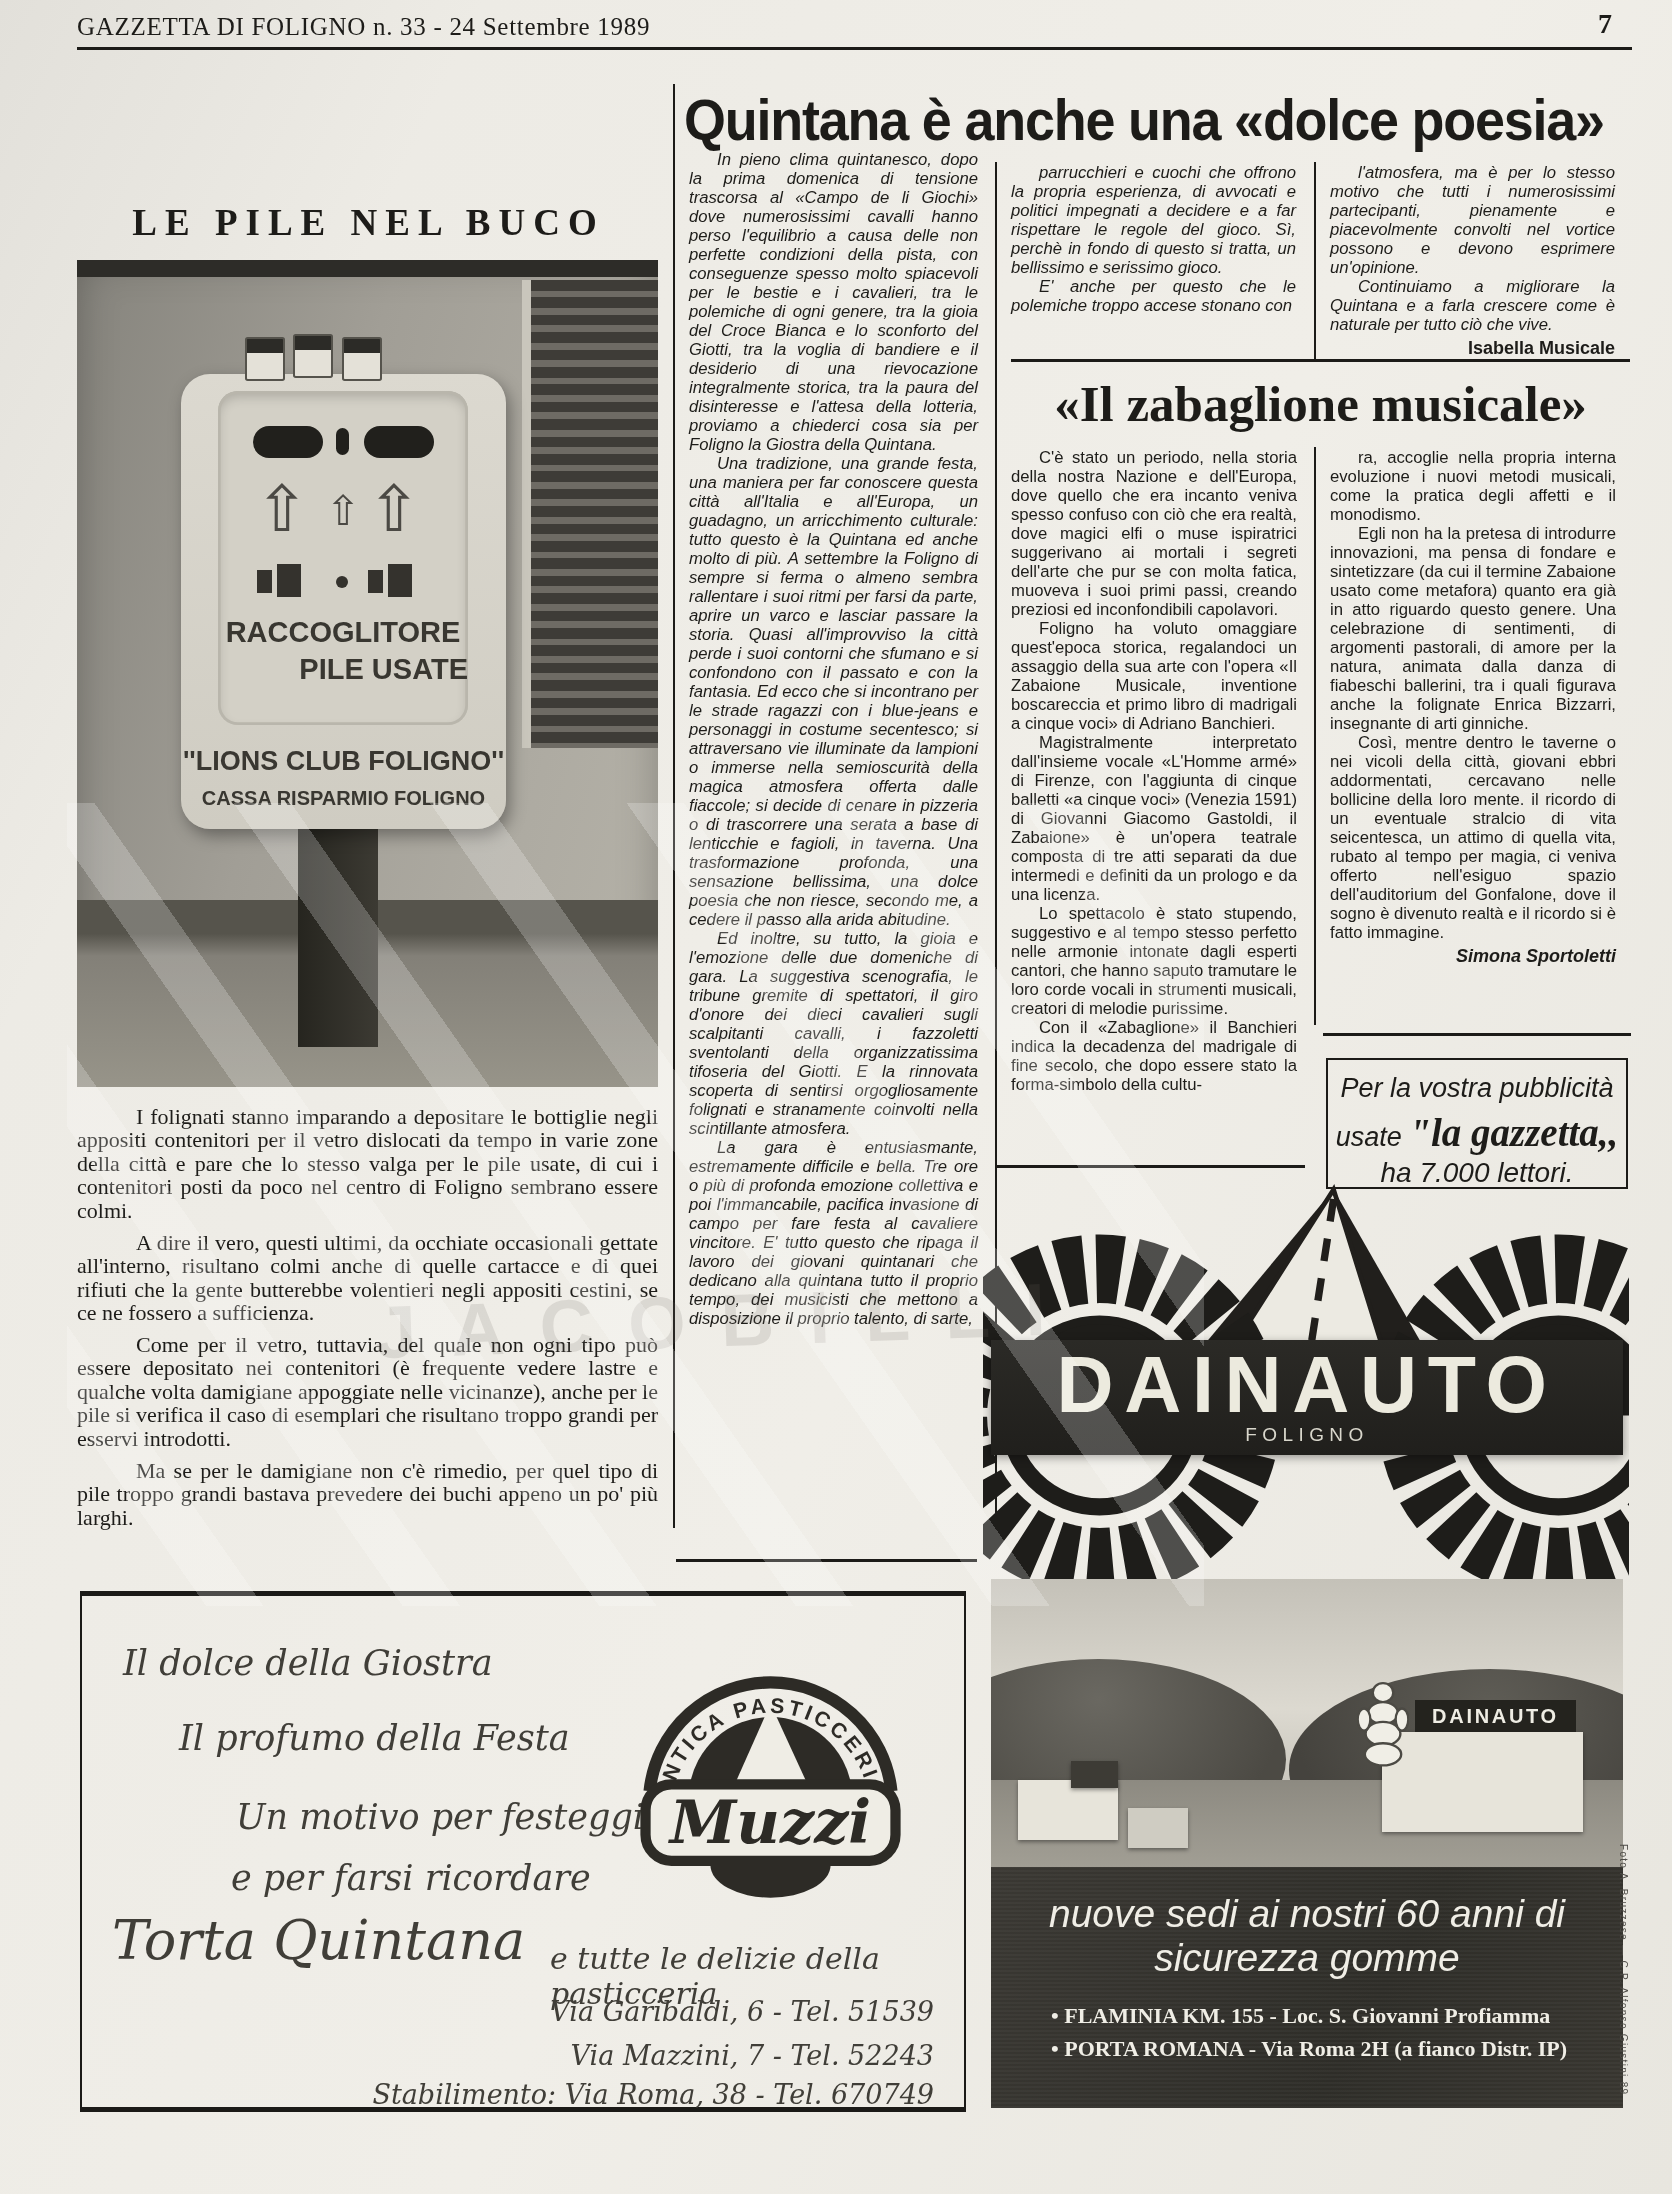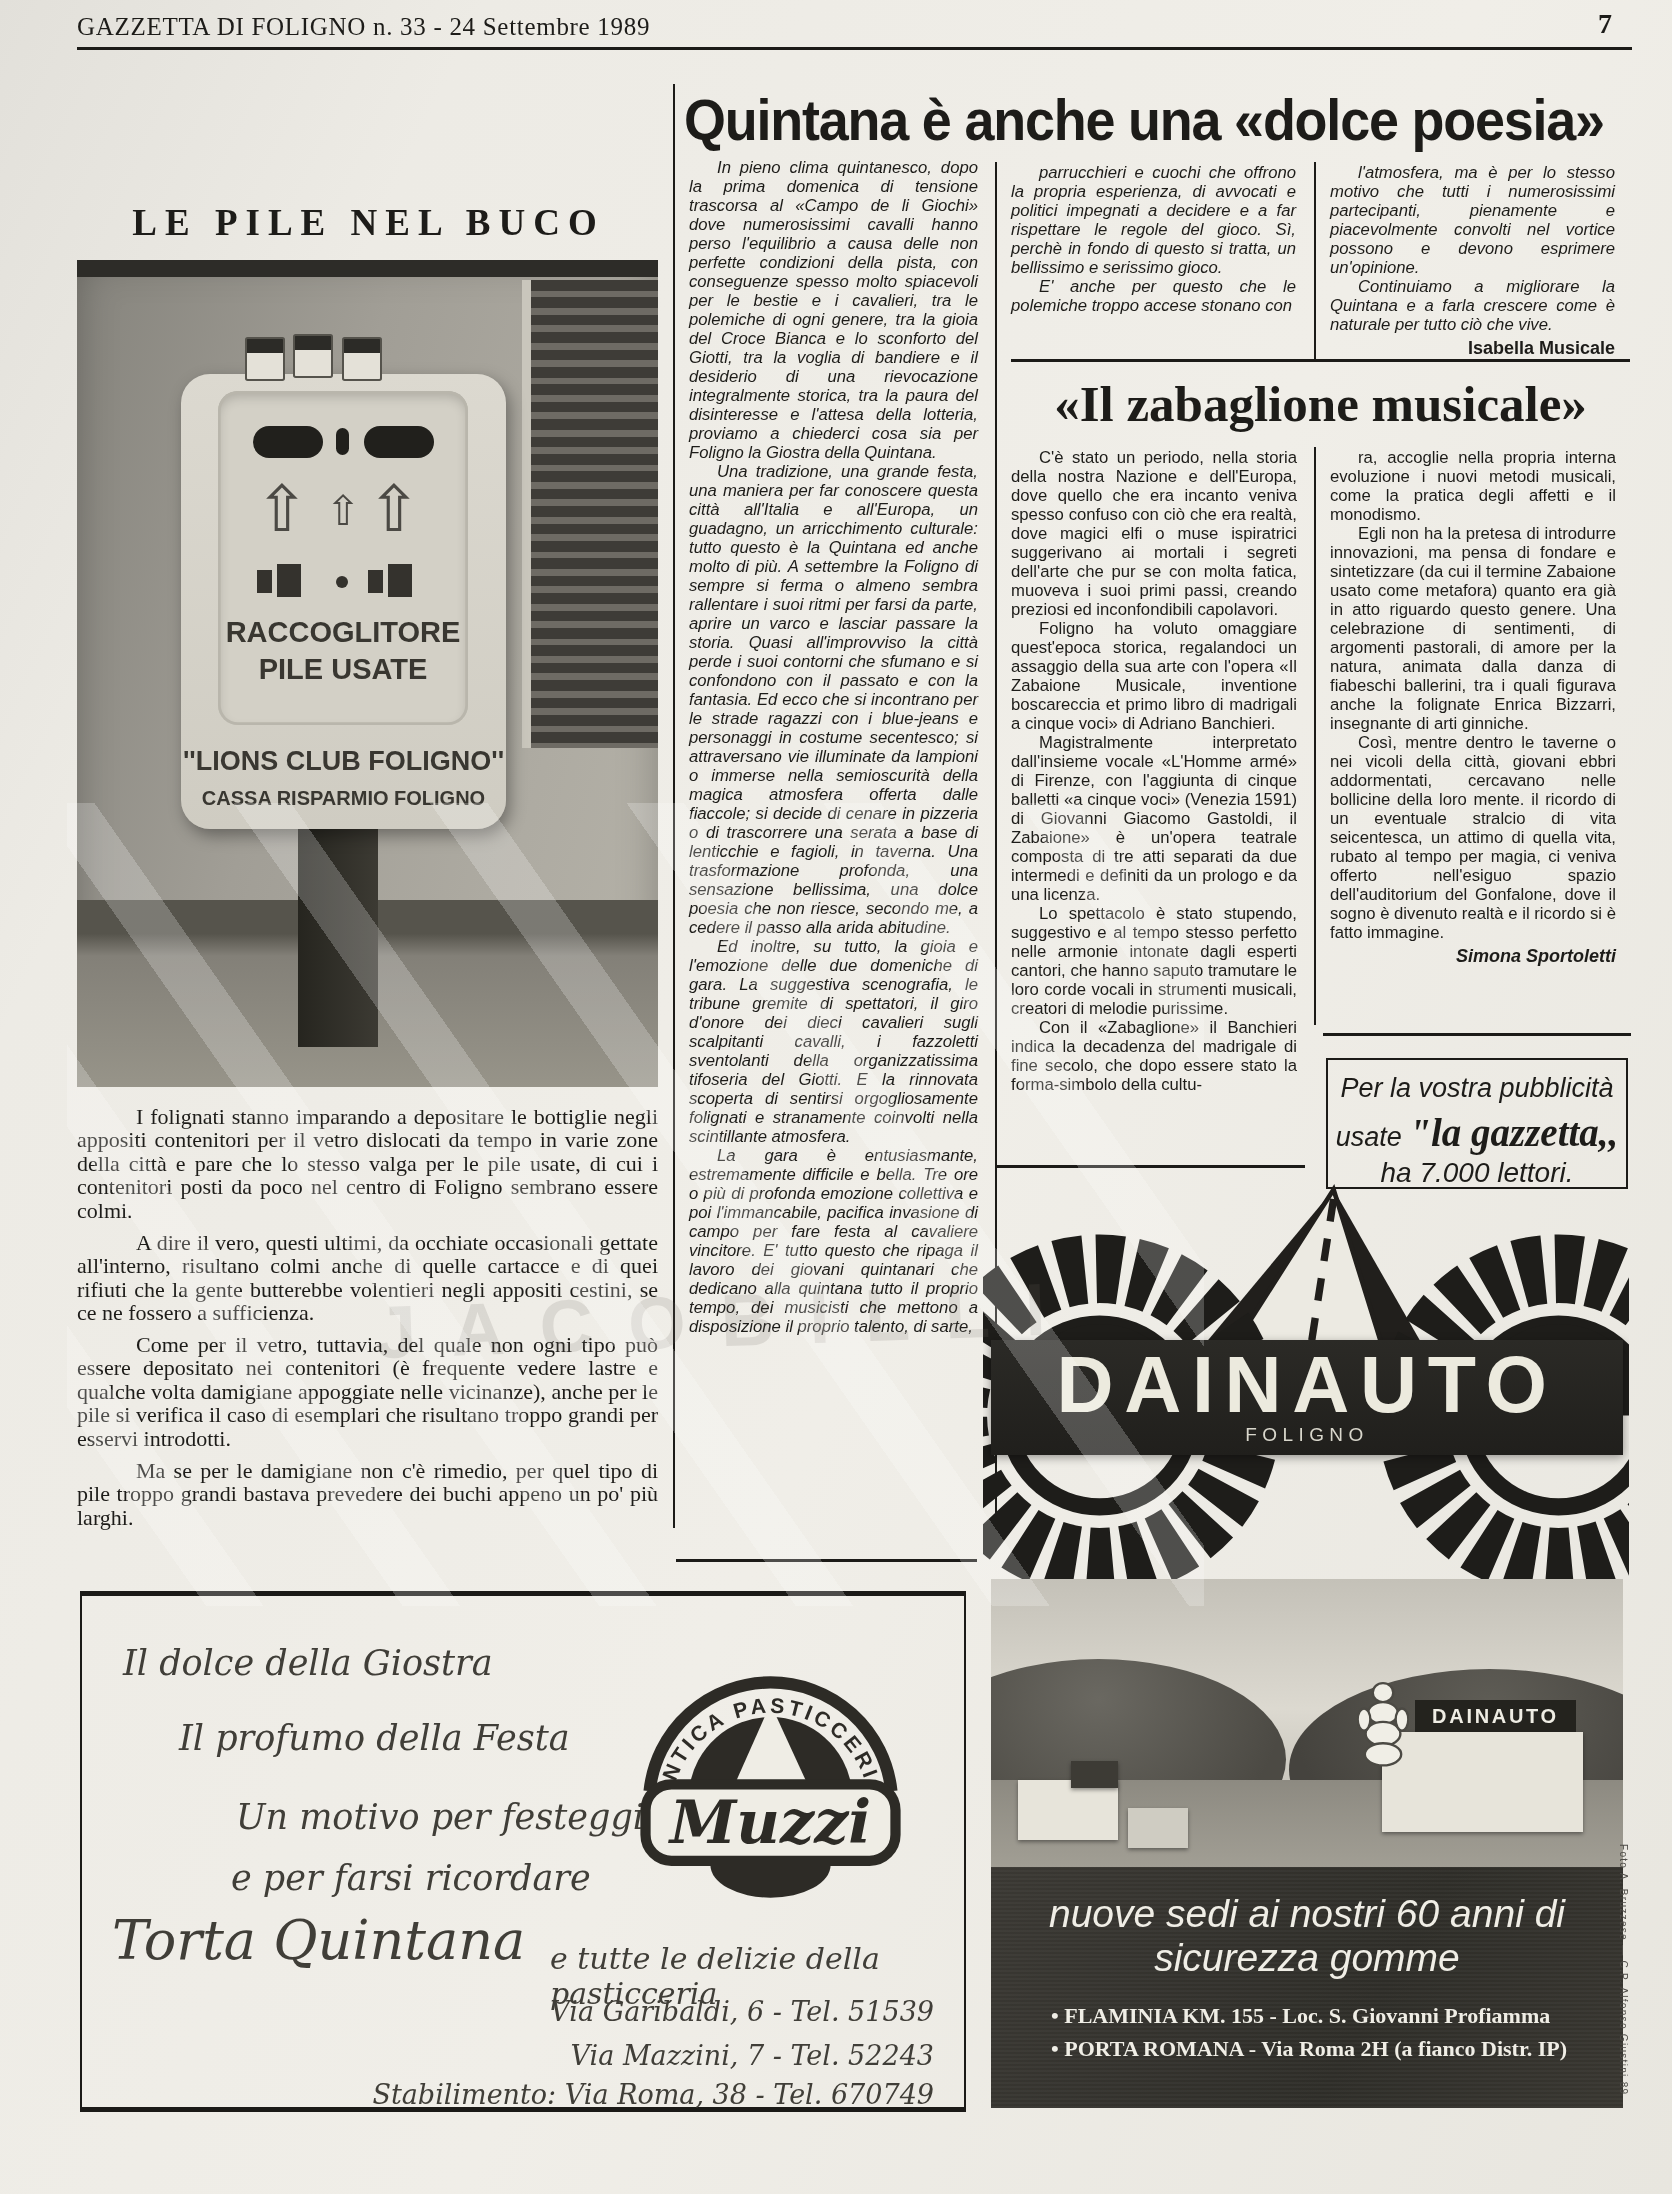--- a/index.html
+++ b/index.html
@@ -102,37 +102,37 @@
         <div class="slot" style="left:146px;top:35px;width:70px;height:32px;"></div>
         <div class="arrow" style="left:37px;top:86px;font-size:64px;">⇧</div>
         <div class="arrow" style="left:108px;top:100px;font-size:41px;">⇧</div>
         <div class="arrow" style="left:149px;top:86px;font-size:64px;">⇧</div>
         <div class="batt" style="left:39px;top:179px;width:14.7px;height:23px;"></div>
         <div class="batt" style="left:59px;top:173px;width:24px;height:33px;"></div>
         <div class="batt" style="left:118px;top:185px;width:12px;height:12px;border-radius:50%;"></div>
         <div class="batt" style="left:150px;top:179px;width:14.7px;height:23px;"></div>
         <div class="batt" style="left:170px;top:173px;width:24px;height:33px;"></div>
         <div class="bin-label" style="top:225px;font-size:29px;">RACCOGLITORE</div>
-        <div class="bin-label" style="top:262px;font-size:29px;">PILE USATE</div>
+        <div class="bin-label" style="top:262px;font-size:29px;text-align:right;">PILE USATE</div>
       </div>
       <div class="bin-label" style="top:372px;font-size:27px;">''LIONS CLUB FOLIGNO''</div>
       <div class="bin-label" style="top:413px;font-size:20px;">CASSA RISPARMIO FOLIGNO</div>
     </div>
   </div>
 
   <div class="abs serif-body" style="left:77px;top:1105px;width:581px;">
     <p>I folignati stanno imparando a depositare le bottiglie negli appositi contenitori per il vetro dislocati da tempo in varie zone della città e pare che lo stesso valga per le pile usate, di cui i contenitori posti da poco nel centro di Foligno sembrano essere colmi.</p>
     <p>A dire il vero, questi ultimi, da occhiate occasionali gettate all'interno, risultano colmi anche di quelle cartacce e di quei rifiuti che la gente butterebbe volentieri negli appositi cestini, se ce ne fossero a sufficienza.</p>
     <p>Come per il vetro, tuttavia, del quale non ogni tipo può essere depositato nei contenitori (è frequente vedere lastre e qualche volta damigiane appoggiate nelle vicinanze), anche per le pile si verifica il caso di esemplari che risultano troppo grandi per esservi introdotti.</p>
     <p>Ma se per le damigiane non c'è rimedio, per quel tipo di pile troppo grandi bastava prevedere dei buchi appeno un po' più larghi.</p>
   </div>
 
   <div class="abs q-head" style="left:684px;top:86px;">Quintana è anche una «dolce poesia»</div>
 
-  <div class="abs colTxt q-col" style="left:689px;top:158px;width:289px;">
+  <div class="abs colTxt q-col" style="left:689px;top:150px;width:289px;">
     <p>In pieno clima quintanesco, dopo la prima domenica di tensione trascorsa al «Campo de li Giochi» dove numerosissimi cavalli hanno perso l'equilibrio a causa delle non perfette condizioni della pista, con conseguenze spesso molto spiacevoli per le bestie e i cavalieri, tra le polemiche di ogni genere, tra la gioia del Croce Bianca e lo sconforto del Giotti, tra la voglia di bandiere e il desiderio di una rievocazione integralmente storica, tra la paura del disinteresse e l'attesa della lotteria, proviamo a chiederci cosa sia per Foligno la Giostra della Quintana.</p>
     <p>Una tradizione, una grande festa, una maniera per far conoscere questa città all'Italia e all'Europa, un guadagno, un arricchimento culturale: tutto questo è la Quintana ed anche molto di più. A settembre la Foligno di sempre si ferma o almeno sembra rallentare i suoi ritmi per farsi da parte, aprire un varco e lasciar passare la storia. Quasi all'improvviso la città perde i suoi contorni che sfumano e si confondono con il passato e con la fantasia. Ed ecco che si incontrano per le strade ragazzi con i blue-jeans e personaggi in costume secentesco; si attraversano vie illuminate da lampioni o immerse nella semioscurità della magica atmosfera offerta dalle fiaccole; si decide di cenare in pizzeria o di trascorrere una serata a base di lenticchie e fagioli, in taverna. Una trasformazione profonda, una sensazione bellissima, una dolce poesia che non riesce, secondo me, a cedere il passo alla arida abitudine.</p>
     <p>Ed inoltre, su tutto, la gioia e l'emozione delle due domeniche di gara. La suggestiva scenografia, le tribune gremite di spettatori, il giro d'onore dei dieci cavalieri sugli scalpitanti cavalli, i fazzoletti sventolanti della organizzatissima tifoseria del Giotti. E la rinnovata scoperta di sentirsi orgogliosamente folignati e stranamente coinvolti nella scintillante atmosfera.</p>
     <p>La gara è entusiasmante, estremamente difficile e bella. Tre ore o più di profonda emozione collettiva e poi l'immancabile, pacifica invasione di campo per fare festa al cavaliere vincitore. E' tutto questo che ripaga il lavoro dei giovani quintanari che dedicano alla quintana tutto il proprio tempo, dei musicisti che mettono a disposizione il proprio talento, di sarte,</p>
   </div>
 
   <div class="abs colTxt q-col" style="left:1011px;top:163px;width:285px;">
     <p>parrucchieri e cuochi che offrono la propria esperienza, di avvocati e politici impegnati a decidere e a far rispettare le regole del gioco. Sì, perchè in fondo di questo si tratta, un bellissimo e serissimo gioco.</p>
     <p>E' anche per questo che le polemiche troppo accese stonano con</p>
   </div>

